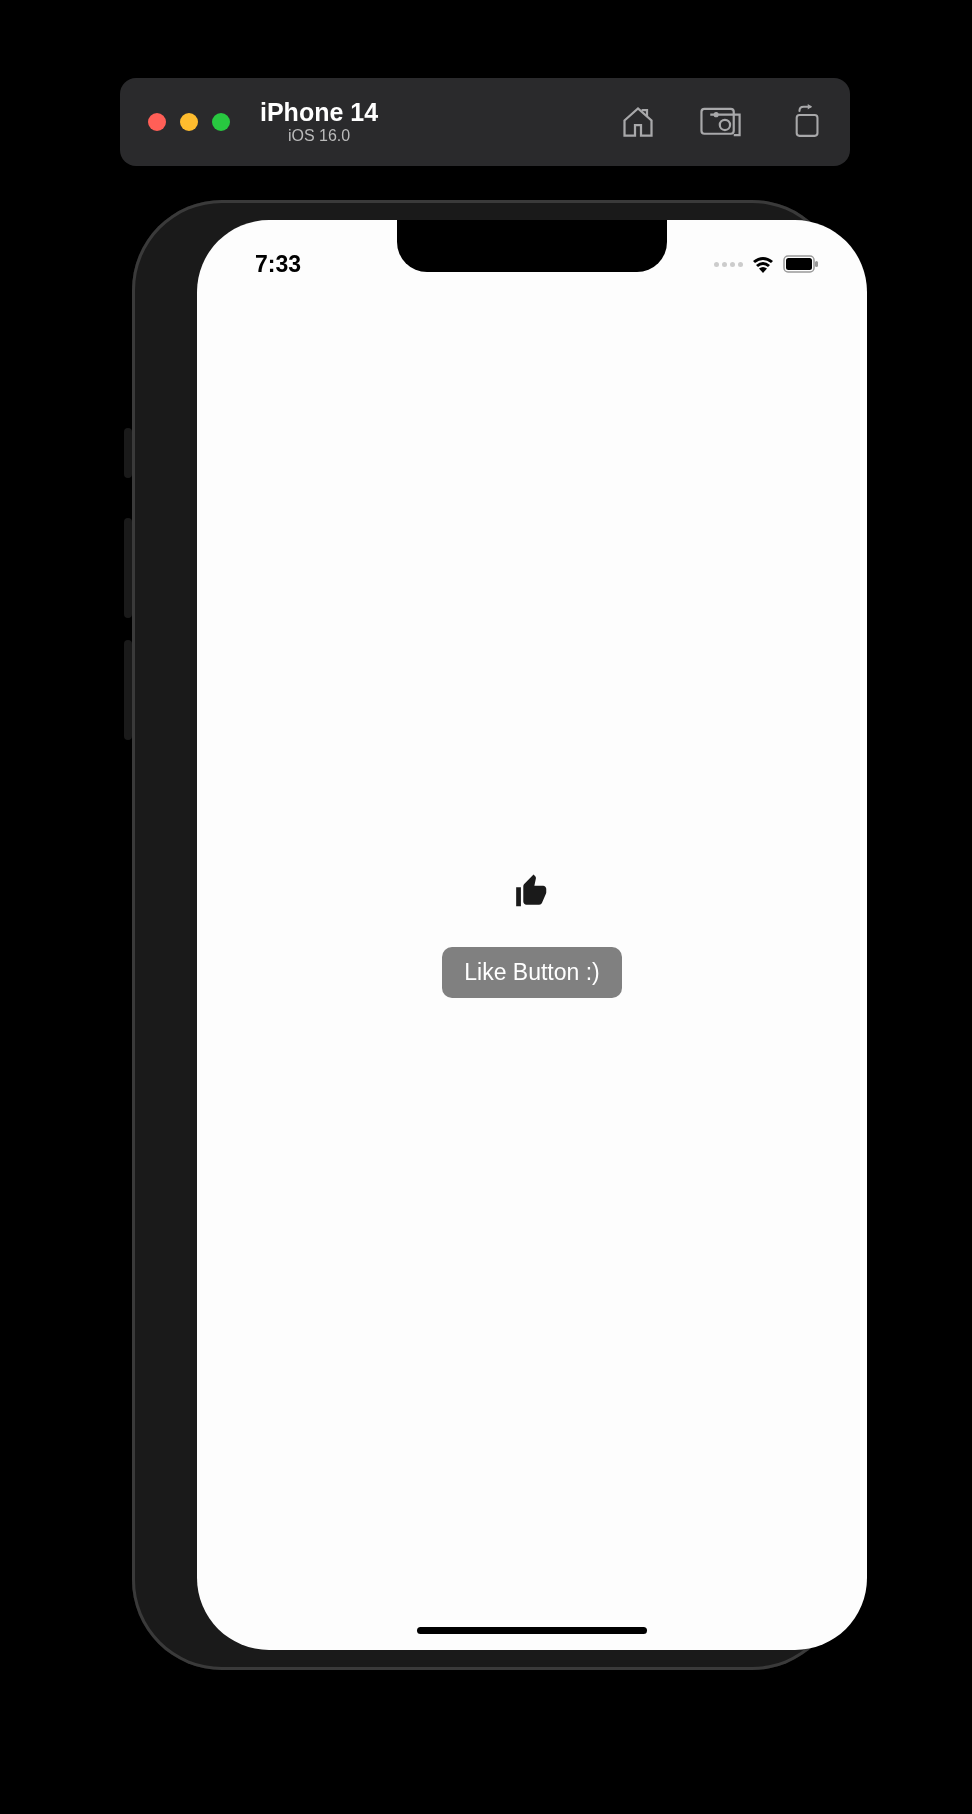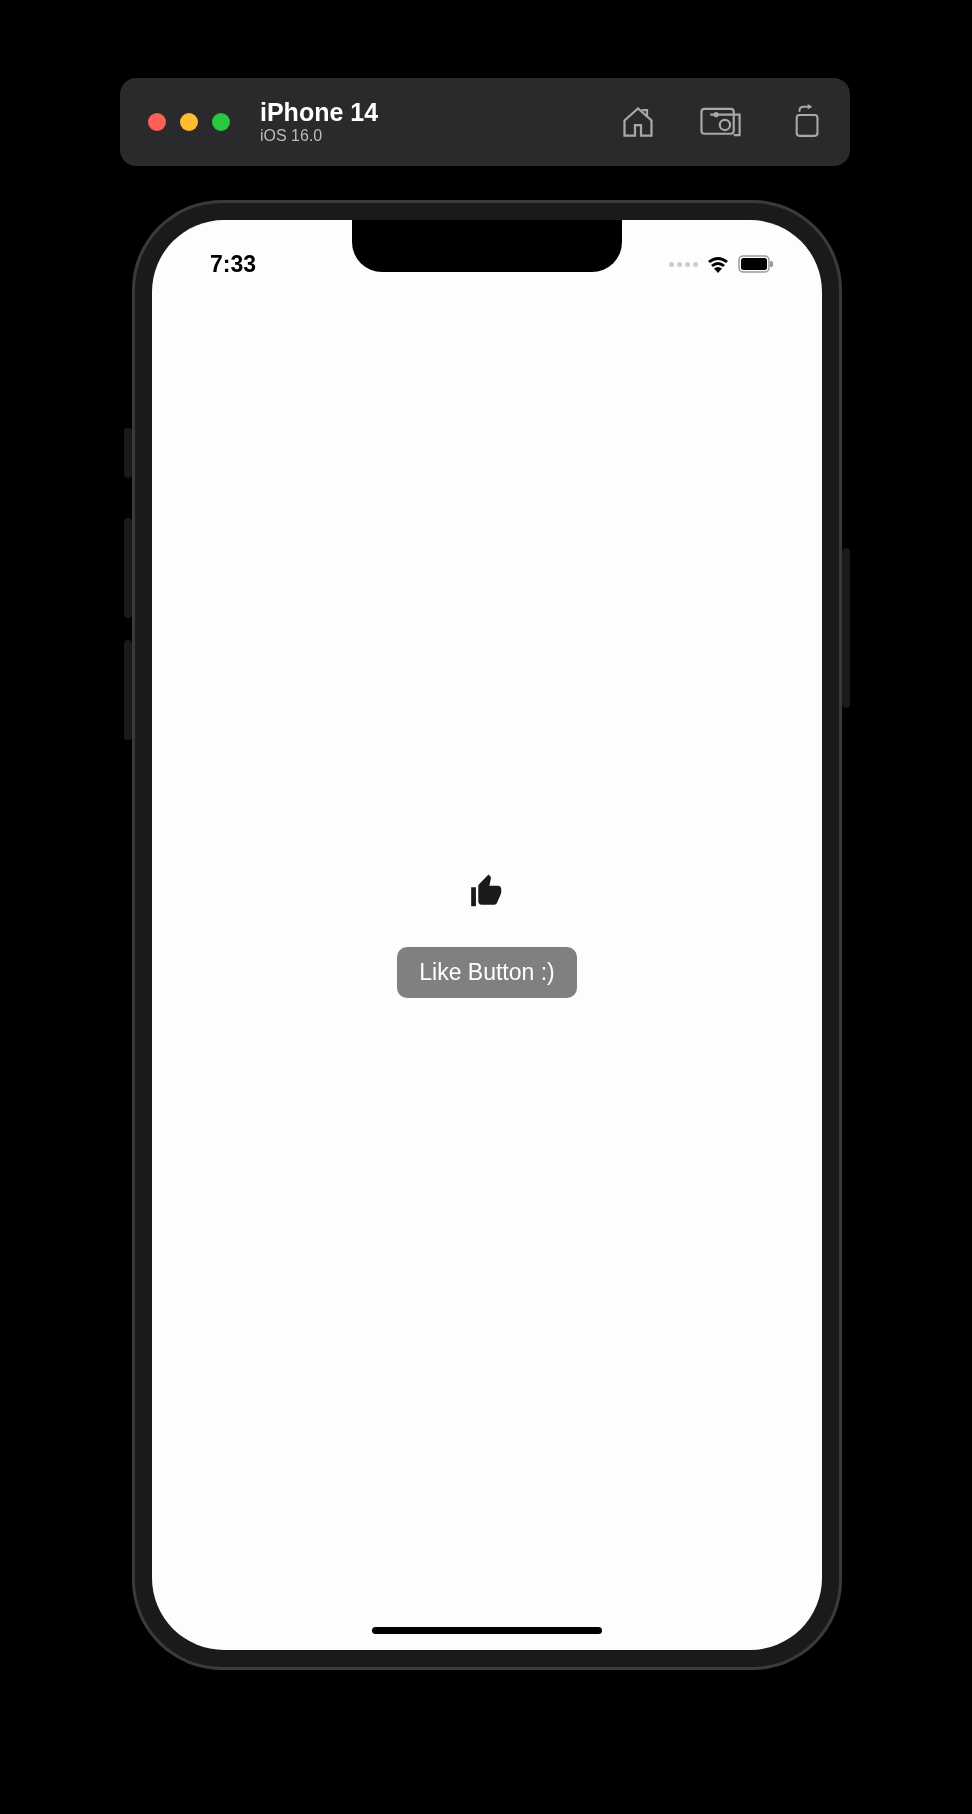--- a/index.html
+++ b/index.html
@@ -22,20 +22,21 @@
       position: absolute;
       top: 78px;
       left: 120px;
       width: 730px;
       height: 88px;
       background: #2a2a2c;
       border-radius: 16px;
       display: flex;
       align-items: center;
       padding: 0 28px;
+      text-align: center;
     }
     
     .traffic-lights {
       display: flex;
       gap: 14px;
       align-items: center;
     }
     
     .traffic-light {
       width: 18px;
@@ -93,20 +94,21 @@
       box-shadow: inset 0 0 0 3px #3a3a3a;
     }
     
     .phone-screen {
       width: 100%;
       height: 100%;
       background: #fdfdfd;
       border-radius: 72px;
       position: relative;
       overflow: hidden;
+      margin-left: 45px;
     }
     
     
     .notch {
       position: absolute;
       top: 0;
       left: 50%;
       transform: translateX(-50%);
       width: 270px;
       height: 52px;

